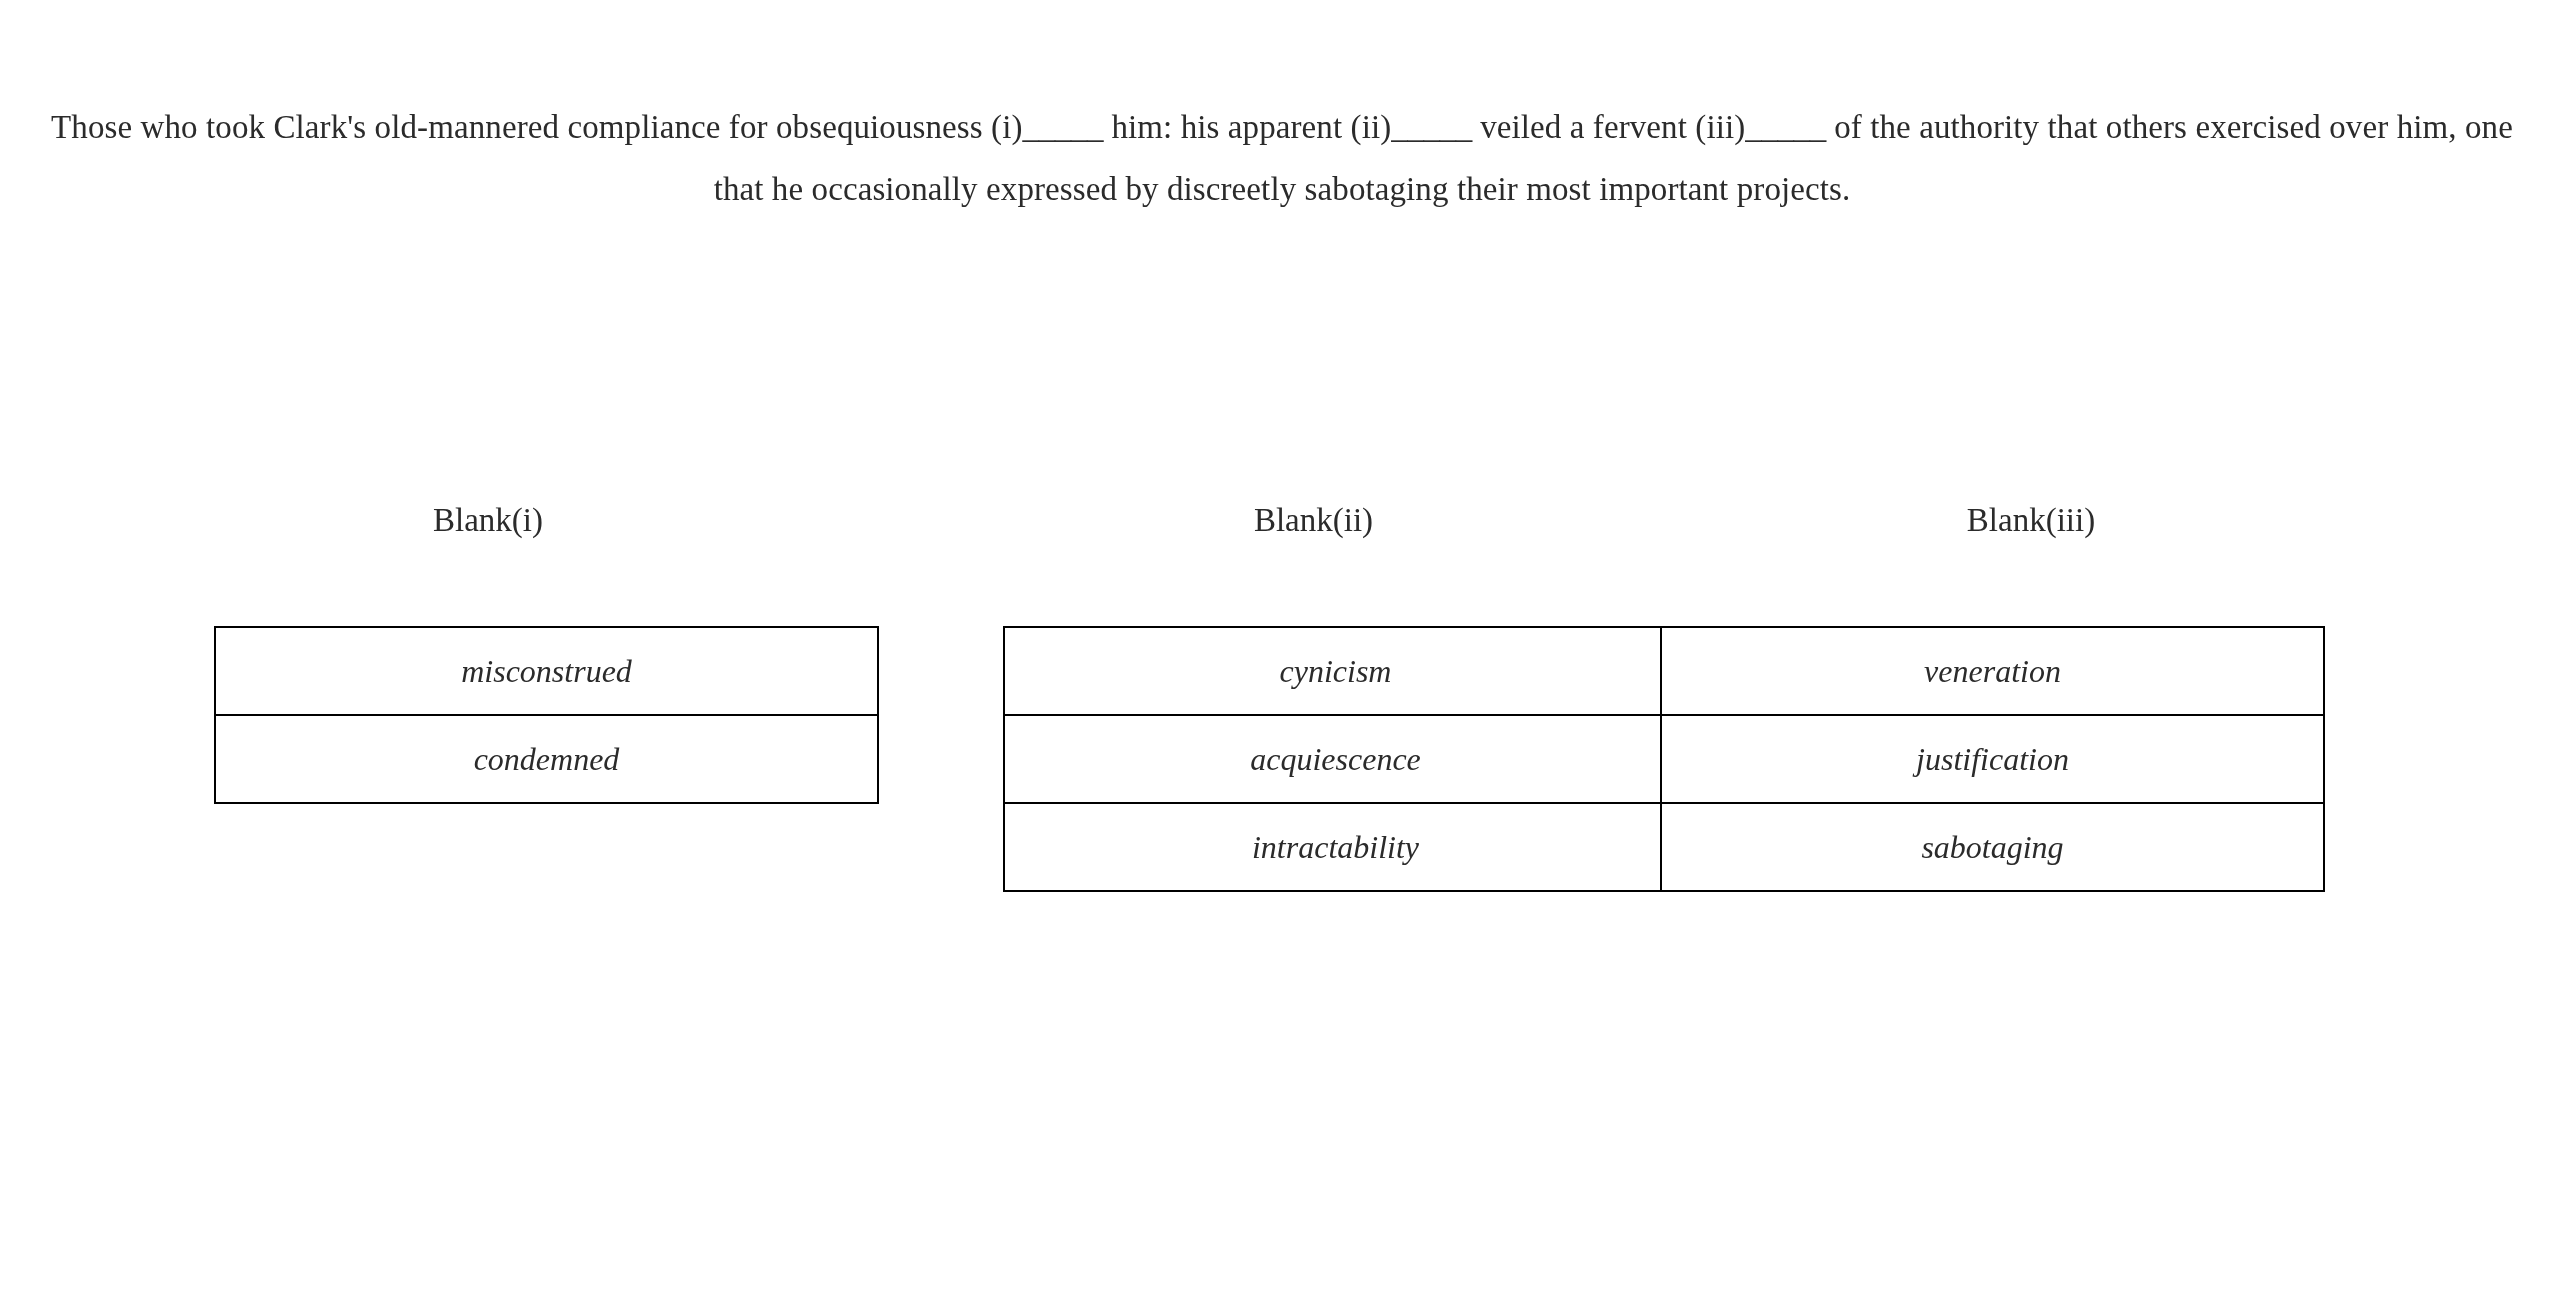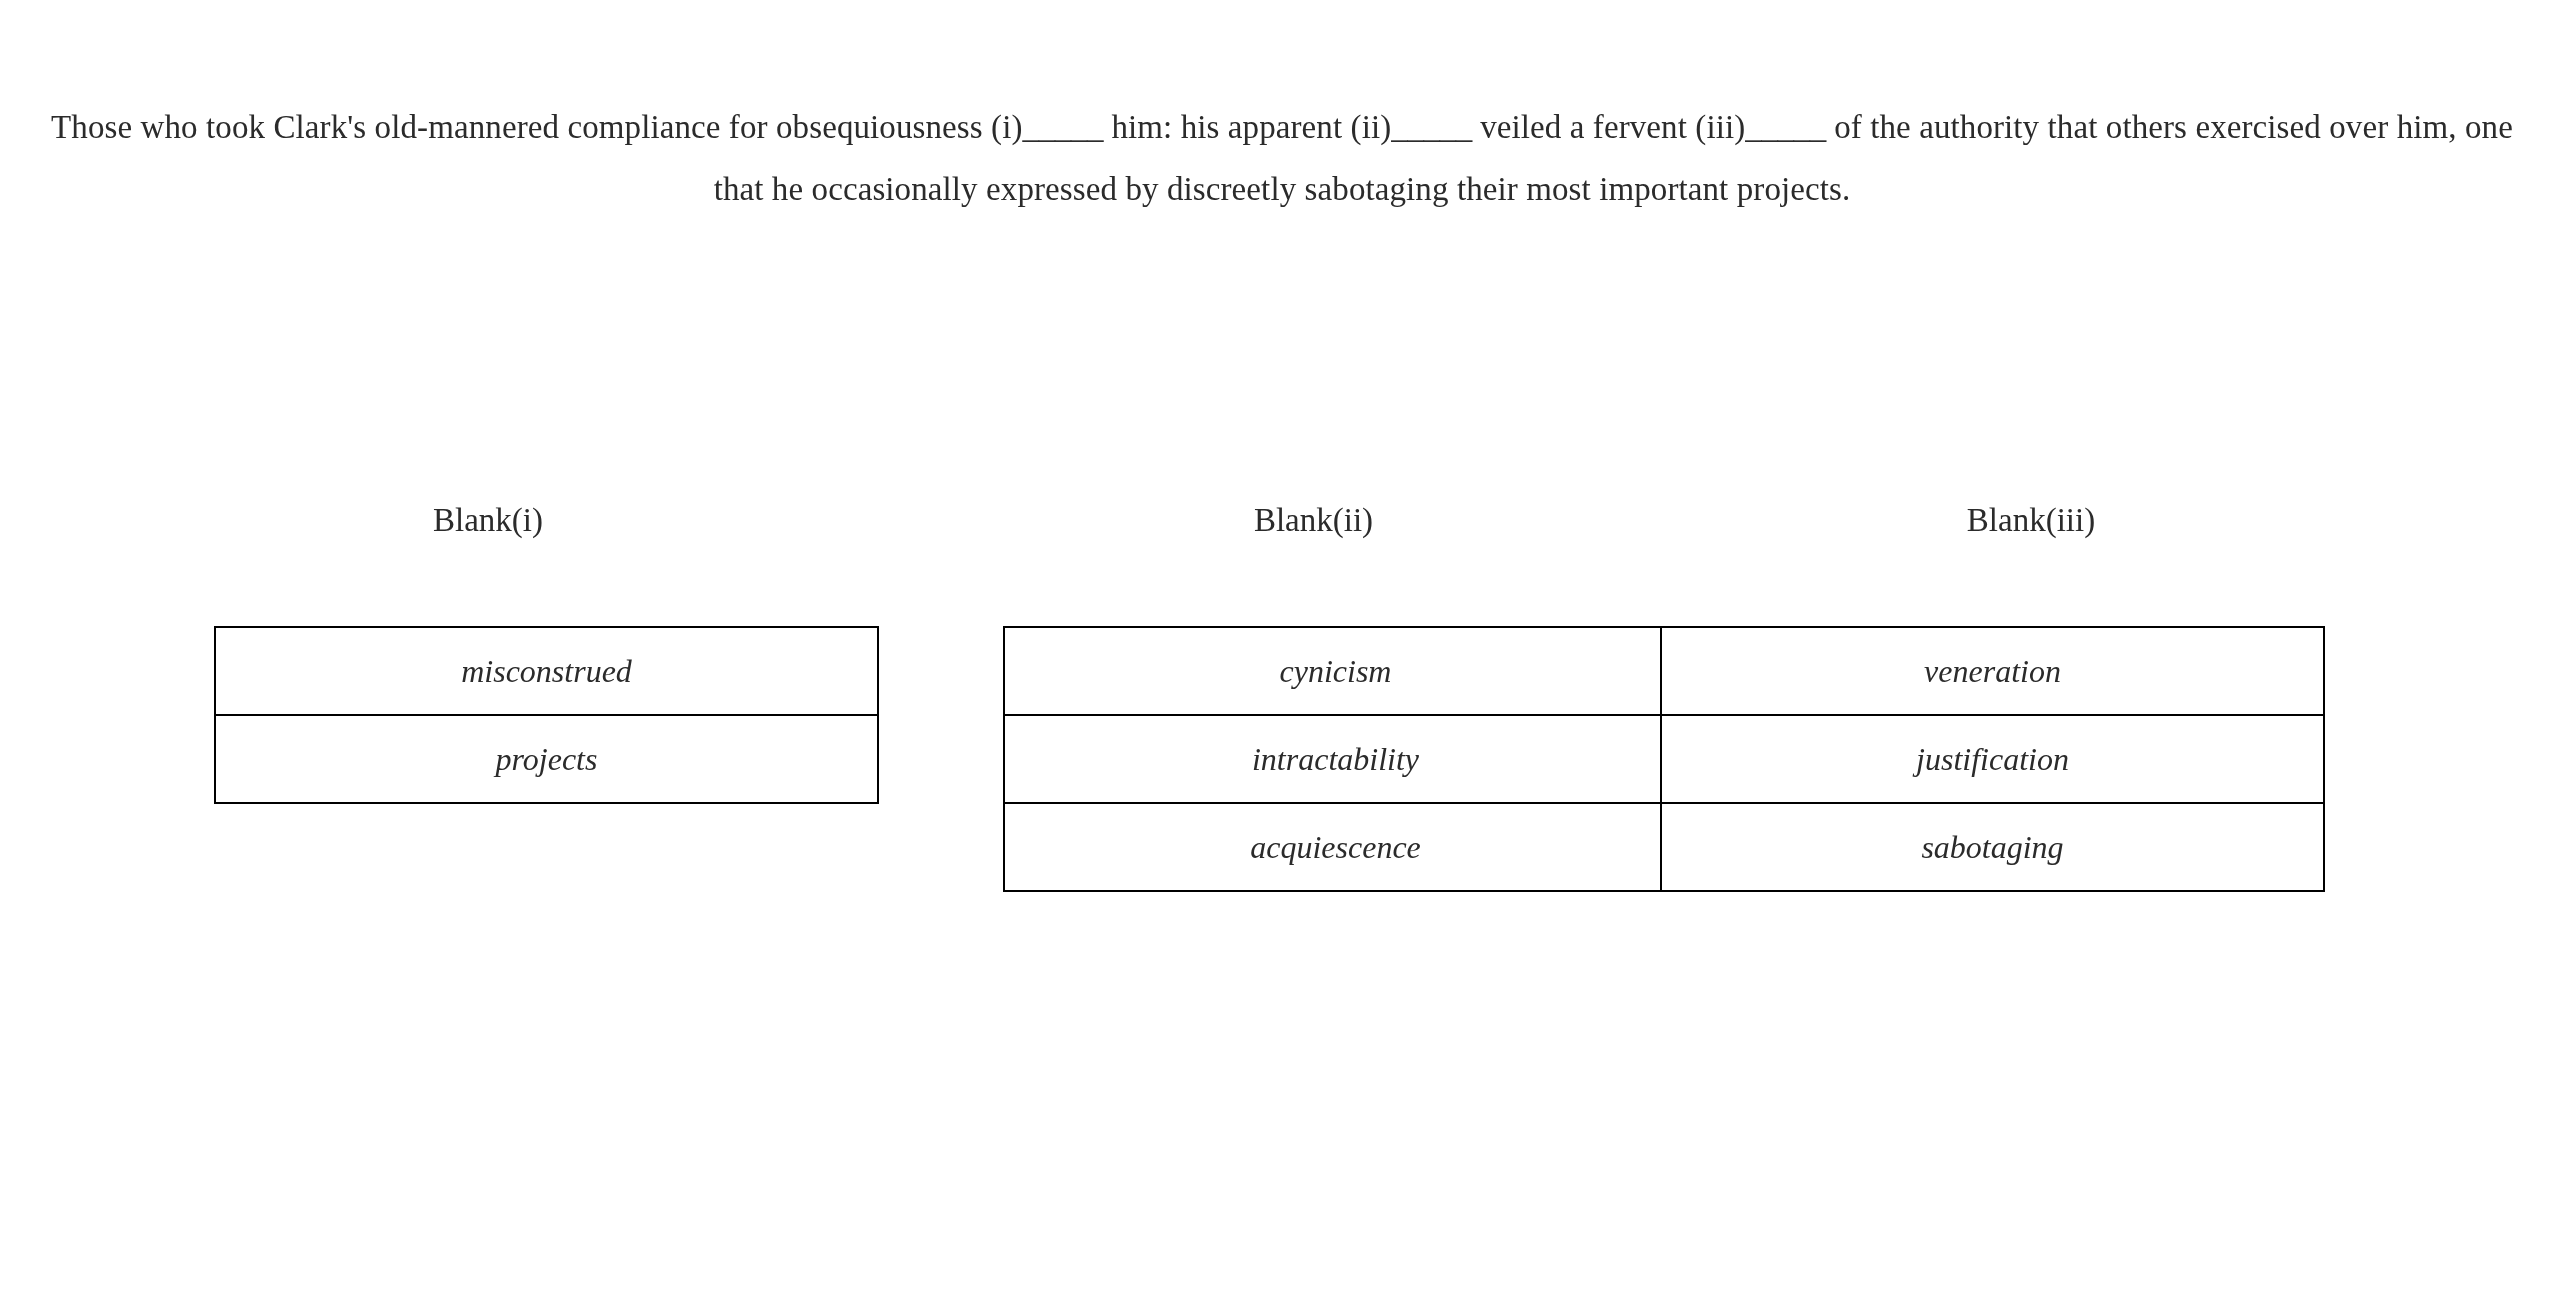--- a/index.html
+++ b/index.html
@@ -91,38 +91,38 @@
 <div id="answer-choices">
 
   <div class="choice-column col-0">
     <div class="column-header">Blank(i)</div>
     <table class="option-table">
       <tbody>
         <tr>
           <td>misconstrued</td>
         </tr>
         <tr>
-          <td>projects</td>
+          <td>condemned</td>
         </tr>
       </tbody>
     </table>
   </div>
 
   <div class="choice-column col-1">
     <div class="column-header">Blank(ii)</div>
     <table class="option-table">
       <tbody>
         <tr>
           <td>cynicism</td>
         </tr>
         <tr>
-          <td>intractability</td>
+          <td>acquiescence</td>
         </tr>
         <tr>
-          <td>acquiescence</td>
+          <td>intractability</td>
         </tr>
       </tbody>
     </table>
   </div>
 
   <div class="choice-column col-2">
     <div class="column-header">Blank(iii)</div>
     <table class="option-table">
       <tbody>
         <tr>

